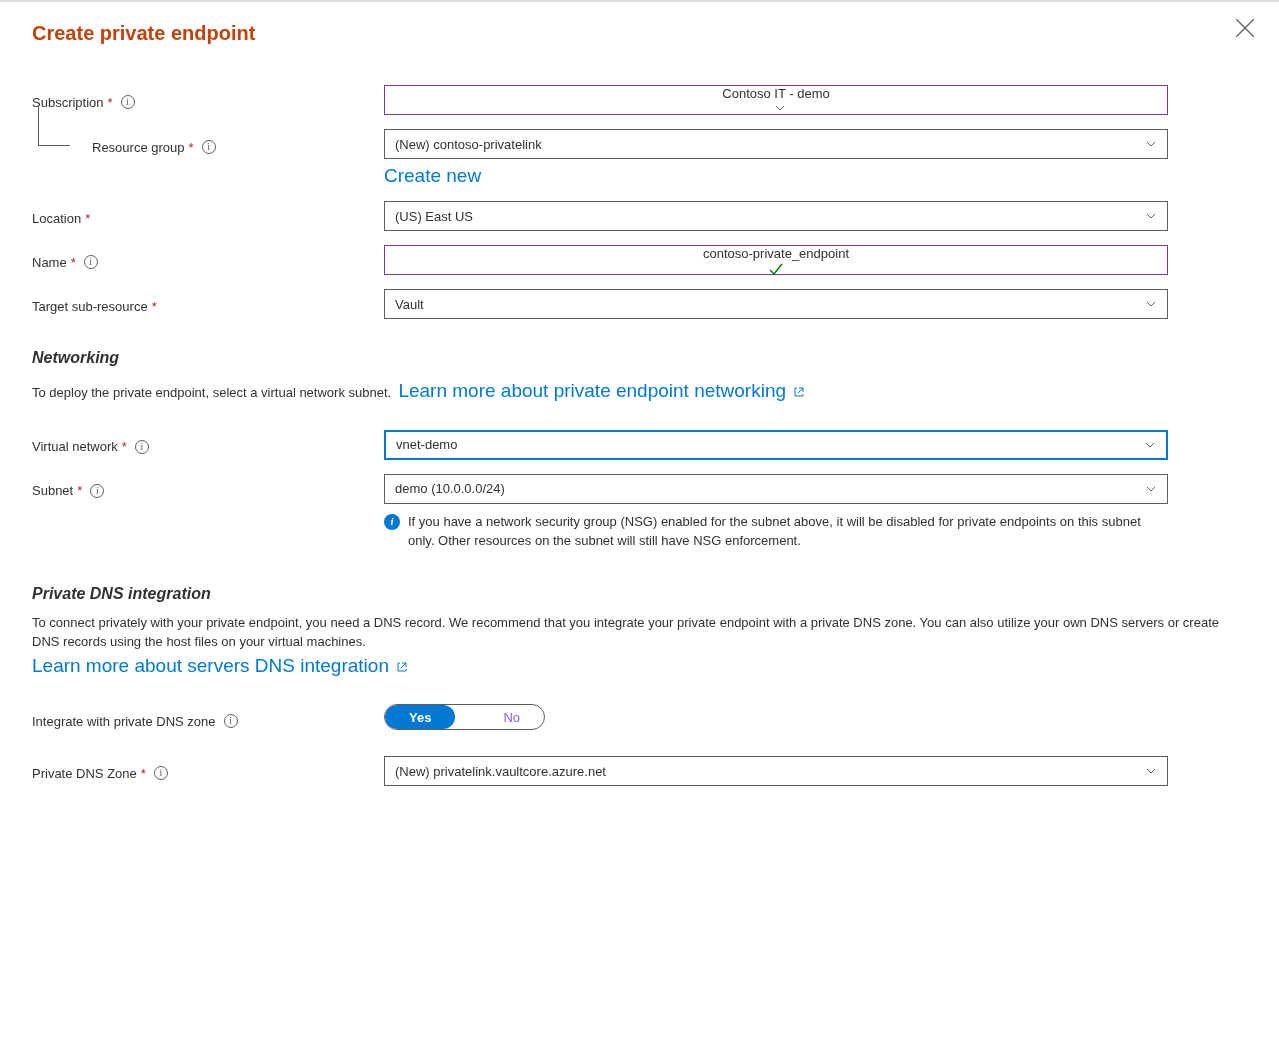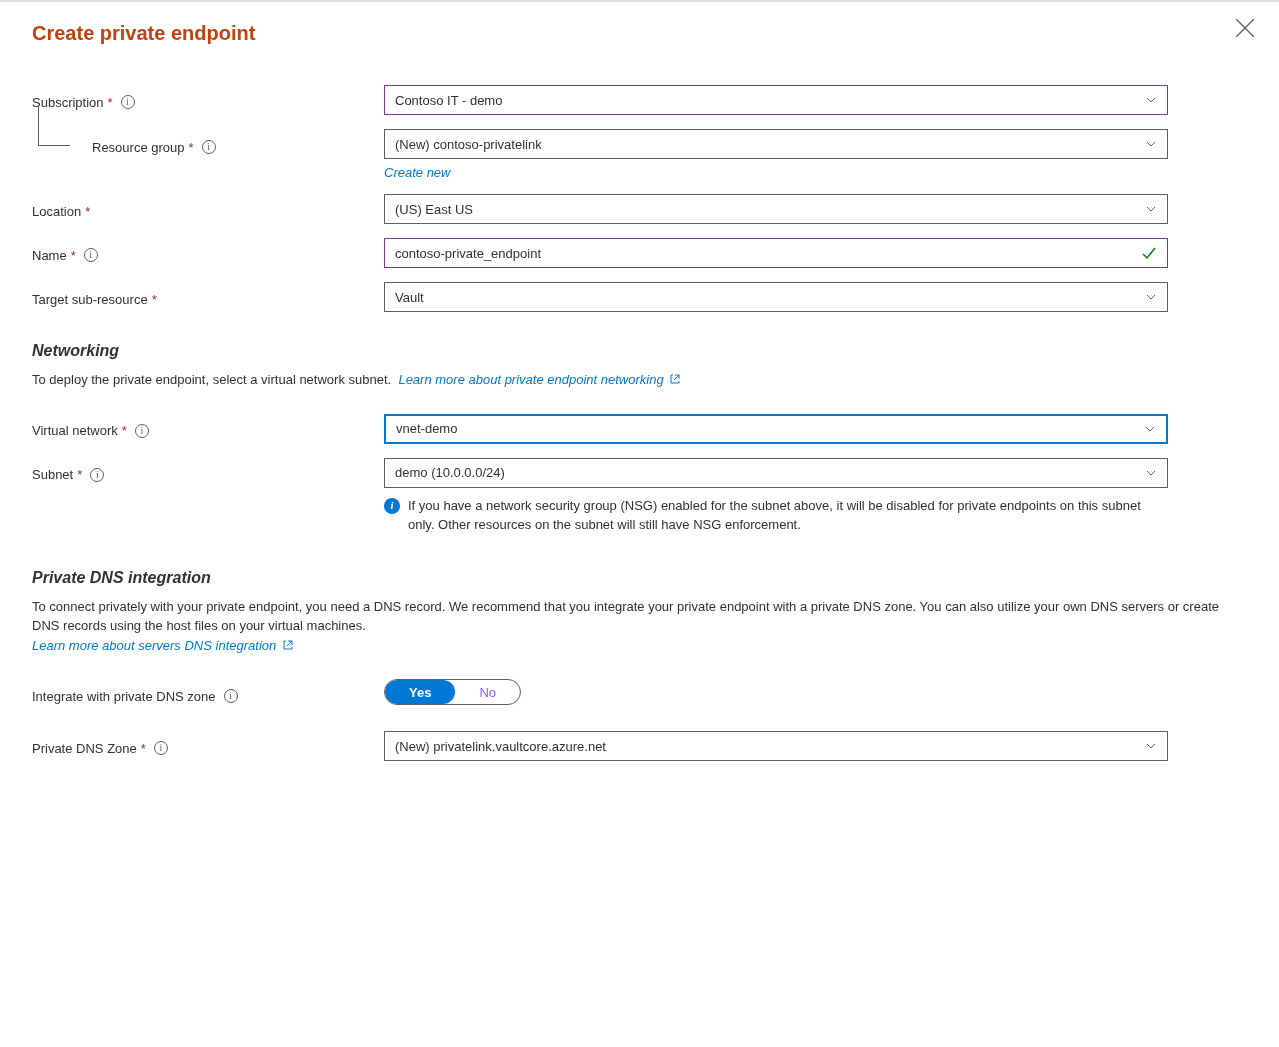--- a/index.html
+++ b/index.html
@@ -109,42 +109,42 @@
       align-items: center;
       justify-content: space-between;
       background: #fff;
       cursor: pointer;
     }
     .text-input {
       cursor: text;
     }
     .select-box.purple, .text-input.purple {
       border-color: #7c3a97;
+      flex-direction: column;
     }
     .select-box.blue {
       border: 2px solid #0078d4;
     }
     .chevron-down {
       width: 12px;
       height: 12px;
       flex-shrink: 0;
       margin-left: 8px;
     }
     .check-icon {
       width: 16px;
       height: 16px;
       color: #107c10;
       flex-shrink: 0;
     }
     .link {
       color: #0078d4;
       text-decoration: none;
-      font-size: 13px;
+      font-size: 19px;
       cursor: pointer;
-      font-style: italic;
     }
     .create-new-row {
       margin-left: 352px;
       margin-bottom: 14px;
       margin-top: 2px;
     }
     .section-heading {
       font-size: 16px;
       font-weight: 600;
       margin-top: 30px;
@@ -190,20 +190,21 @@
       flex-shrink: 0;
       margin-top: 2px;
       font-family: Georgia, serif;
     }
     .toggle-group {
       display: inline-flex;
       border: 1px solid #605e5c;
       border-radius: 15px;
       overflow: hidden;
       height: 26px;
+      gap: 24px;
     }
     .toggle-btn {
       padding: 0 24px;
       font-size: 13px;
       border: none;
       background: transparent;
       cursor: pointer;
       display: flex;
       align-items: center;
       color: #8b5cf6;

